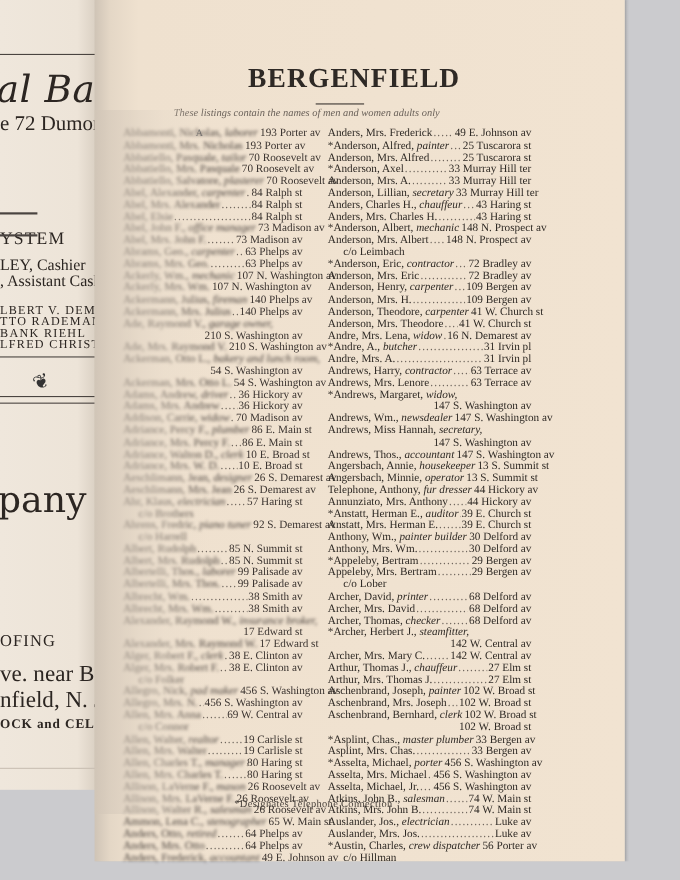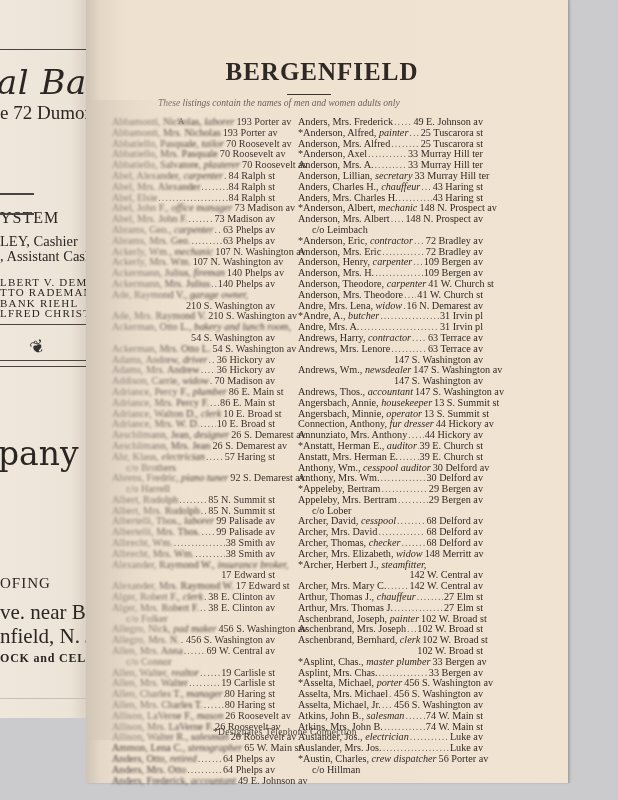--- a/index.html
+++ b/index.html
@@ -501,68 +501,74 @@
     <div class="entry">
       <span class="name"><span>Andrews, Harry,</span> <span class="occ">contractor</span></span>
       <span class="dots"></span>
       <span class="addr2">63 Terrace av</span>
     </div>
     <div class="entry">
       <span class="name"><span>Andrews, Mrs. Lenore</span></span>
       <span class="dots"></span>
       <span class="addr2">63 Terrace av</span>
     </div>
+    <div class="entry">
+      <span class="name"><span>*Andrews, Margaret,</span> <span class="occ">widow,</span></span>
+    </div>
     <div class="entry cont">
       <span class="addr2">147 S. Washington av</span>
     </div>
     <div class="entry">
       <span class="name"><span>Andrews, Wm.,</span> <span class="occ">newsdealer</span></span>
       <span class="dots"></span>
       <span class="addr2">147 S. Washington av</span>
     </div>
+    <div class="entry">
+      <span class="name"><span>Andrews, Miss Hannah,</span> <span class="occ">secretary,</span></span>
+    </div>
     <div class="entry cont">
       <span class="addr2">147 S. Washington av</span>
     </div>
     <div class="entry">
       <span class="name"><span>Andrews, Thos.,</span> <span class="occ">accountant</span></span>
       <span class="dots"></span>
       <span class="addr2">147 S. Washington av</span>
     </div>
     <div class="entry">
       <span class="name"><span>Angersbach, Annie,</span> <span class="occ">housekeeper</span></span>
       <span class="dots"></span>
       <span class="addr2">13 S. Summit st</span>
     </div>
     <div class="entry">
       <span class="name"><span>Angersbach, Minnie,</span> <span class="occ">operator</span></span>
       <span class="dots"></span>
       <span class="addr2">13 S. Summit st</span>
     </div>
     <div class="entry">
-      <span class="name"><span>Connection, Anthony,</span> <span class="occ">fur dresser</span></span>
+      <span class="name"><span>Telephone, Anthony,</span> <span class="occ">fur dresser</span></span>
       <span class="dots"></span>
       <span class="addr2">44 Hickory av</span>
     </div>
     <div class="entry">
       <span class="name"><span>Annunziato, Mrs. Anthony</span></span>
       <span class="dots"></span>
       <span class="addr2">44 Hickory av</span>
     </div>
     <div class="entry">
       <span class="name"><span>*Anstatt, Herman E.,</span> <span class="occ">auditor</span></span>
       <span class="dots"></span>
       <span class="addr2">39 E. Church st</span>
     </div>
     <div class="entry">
       <span class="name"><span>Anstatt, Mrs. Herman E.</span></span>
       <span class="dots"></span>
       <span class="addr2">39 E. Church st</span>
     </div>
     <div class="entry">
-      <span class="name"><span>Anthony, Wm.,</span> <span class="occ">cesspool auditor</span></span>
+      <span class="name"><span>Anthony, Wm.,</span> <span class="occ">painter builder</span></span>
       <span class="dots"></span>
       <span class="addr2">30 Delford av</span>
     </div>
     <div class="entry">
       <span class="name"><span>Anthony, Mrs. Wm.</span></span>
       <span class="dots"></span>
       <span class="addr2">30 Delford av</span>
     </div>
     <div class="entry">
       <span class="name"><span>*Appeleby, Bertram</span></span>
@@ -571,38 +577,33 @@
     </div>
     <div class="entry">
       <span class="name"><span>Appeleby, Mrs. Bertram</span></span>
       <span class="dots"></span>
       <span class="addr2">29 Bergen av</span>
     </div>
     <div class="entry co">
       <span class="name"><span>c/o Lober</span></span>
     </div>
     <div class="entry">
-      <span class="name"><span>Archer, David,</span> <span class="occ">cesspool</span></span>
+      <span class="name"><span>Archer, David,</span> <span class="occ">printer</span></span>
       <span class="dots"></span>
       <span class="addr2">68 Delford av</span>
     </div>
     <div class="entry">
       <span class="name"><span>Archer, Mrs. David</span></span>
       <span class="dots"></span>
       <span class="addr2">68 Delford av</span>
     </div>
     <div class="entry">
       <span class="name"><span>Archer, Thomas,</span> <span class="occ">checker</span></span>
       <span class="dots"></span>
       <span class="addr2">68 Delford av</span>
-    </div>
-    <div class="entry">
-      <span class="name"><span>Archer, Mrs. Elizabeth,</span> <span class="occ">widow</span></span>
-      <span class="dots"></span>
-      <span class="addr2">148 Merritt av</span>
     </div>
     <div class="entry">
       <span class="name"><span>*Archer, Herbert J.,</span> <span class="occ">steamfitter,</span></span>
     </div>
     <div class="entry cont">
       <span class="addr2">142 W. Central av</span>
     </div>
     <div class="entry">
       <span class="name"><span>Archer, Mrs. Mary C.</span></span>
       <span class="dots"></span>

